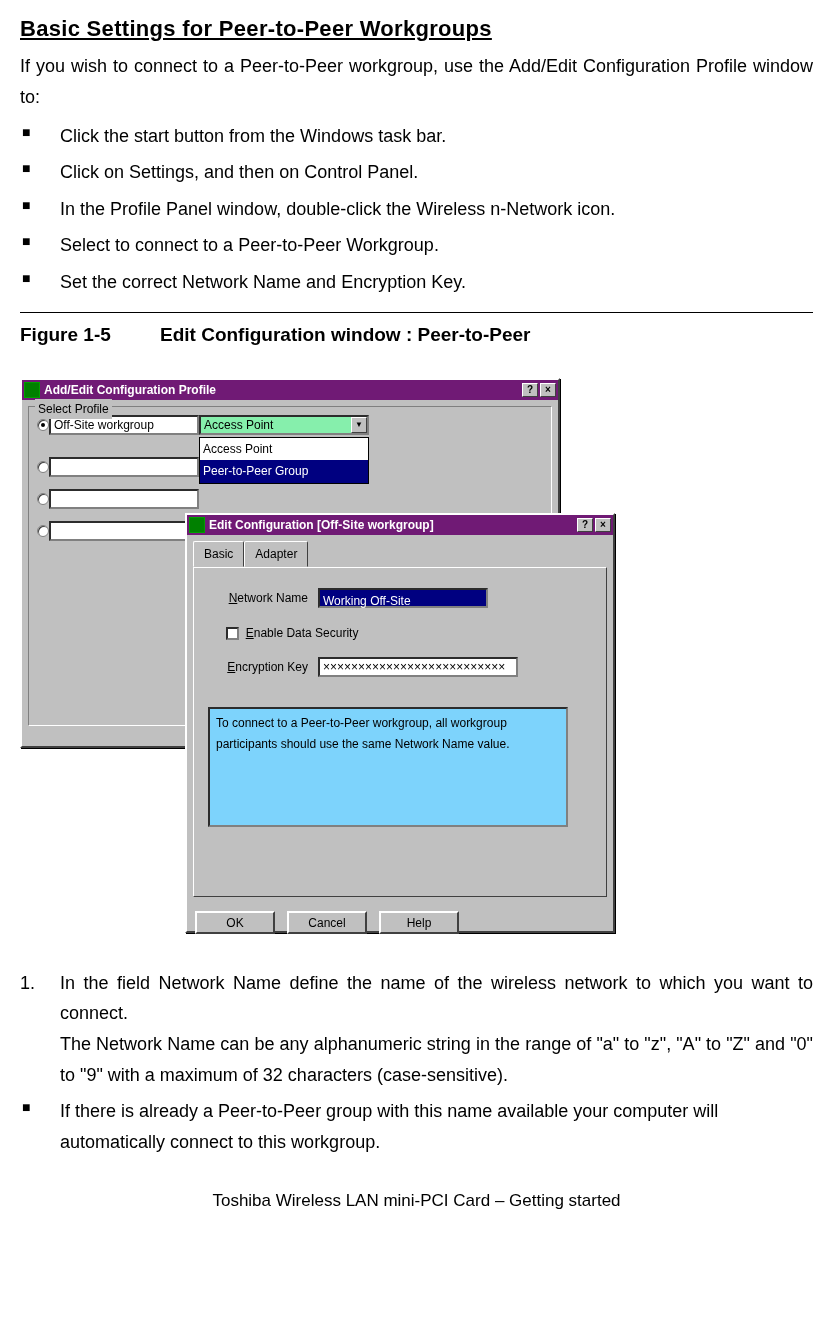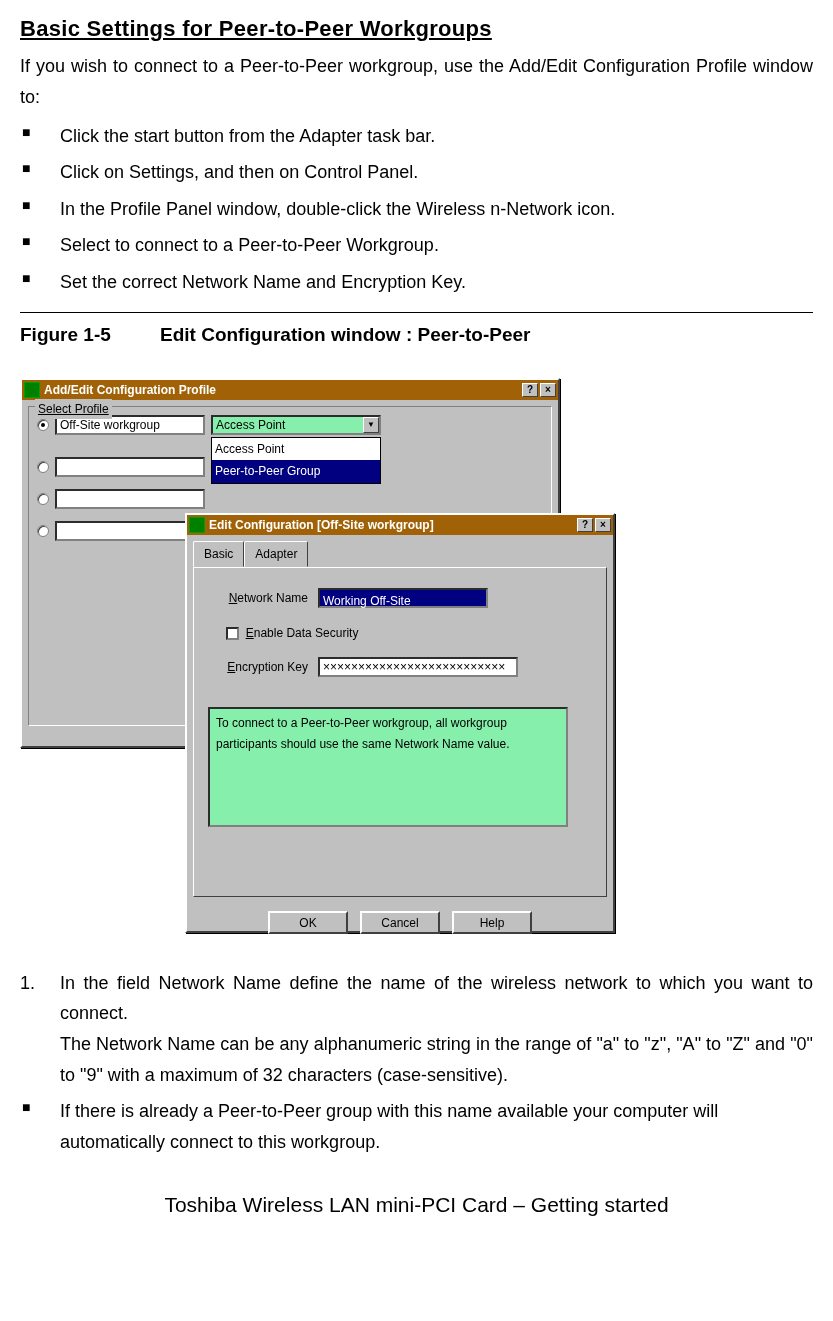--- a/index.html
+++ b/index.html
@@ -64,21 +64,21 @@
       background: #c0c0c0;
       border: 2px solid;
       border-color: #fff #404040 #404040 #fff;
       box-shadow: 1px 1px 0 #000;
       font-family: "MS Sans Serif", Tahoma, Arial, sans-serif;
       font-size: 12px;
     }
     .titlebar {
       display: flex;
       align-items: center;
-      background: #a16207;
+      background: #701a75;
       color: #fff;
       font-weight: bold;
       height: 20px;
       padding: 1px 2px;
       font-size: 12px;
     }
     .titlebar .appicon {
       width: 16px;
       height: 16px;
       margin-right: 4px;
@@ -107,26 +107,24 @@
       padding: 8px;
       position: relative;
     }
     .group-box .legend {
       position: absolute;
       top: -8px;
       left: 6px;
       background: #c0c0c0;
       padding: 0 3px;
       font-size: 12px;
-      text-decoration: underline;
     }
     .profile-row {
       display: flex;
       align-items: center;
-      gap: 6px;
       margin-bottom: 12px;
     }
     .radio {
       width: 12px;
       height: 12px;
       border-radius: 50%;
       background: #fff;
       border: 1px solid #808080;
       box-shadow: inset 1px 1px 0 #404040;
       display: flex;
@@ -236,31 +234,30 @@
     }
     .checkbox {
       width: 13px;
       height: 13px;
       background: #fff;
       border: 2px inset #808080;
       display: inline-block;
       vertical-align: middle;
     }
     .msg-box {
-      background: #86efac;
+      background: #7dd3fc;
       border: 2px inset #808080;
       font-size: 12px;
       padding: 4px 6px;
       margin-top: 30px;
       height: 120px;
       width: 360px;
     }
     .btn-row {
       display: flex;
-      justify-content: center;
       gap: 12px;
       padding: 8px;
     }
     .win-btn {
       width: 80px;
       height: 23px;
       background: #c0c0c0;
       border: 2px solid;
       border-color: #fff #404040 #404040 #fff;
       font-family: inherit;
@@ -278,32 +275,32 @@
       text-align: justify;
     }
     .numbered li .num {
       position: absolute;
       left: 0;
       top: 0;
     }
     .footer {
       text-align: center;
       margin-top: 30px;
-      font-size: 21px;
+      font-size: 17px;
     }
   </style>
 </head>
 <body>
 
 <h1 class="heading">Basic Settings for Peer-to-Peer Workgroups</h1>
 
 <p class="intro">If you wish to connect to a Peer-to-Peer workgroup, use the Add/Edit Configuration Profile window to:</p>
 
 <ul class="bullets">
-  <li><span>Click the </span><span class="b">start</span><span> button from the Adapter task bar.</span></li>
+  <li><span>Click the </span><span class="b">start</span><span> button from the Windows task bar.</span></li>
   <li><span>Click on </span><span class="b">Settings</span><span>, and then on </span><span class="b">Control Panel</span><span>.</span></li>
   <li><span>In the Profile Panel window, double-click the </span><span class="b">Wireless n-Network</span><span> icon.</span></li>
   <li><span>Select to connect to a </span><span class="b">Peer-to-Peer Workgroup.</span><span></span></li>
   <li><span>Set the correct </span><span class="b">Network Name</span><span> and </span><span class="b">Encryption Key</span><span>.</span></li>
 </ul>
 
 <hr class="hr">
 
 <p class="figure-caption">
   <span class="lbl">Figure 1-5</span><span>Edit Configuration window : Peer-to-Peer</span>

